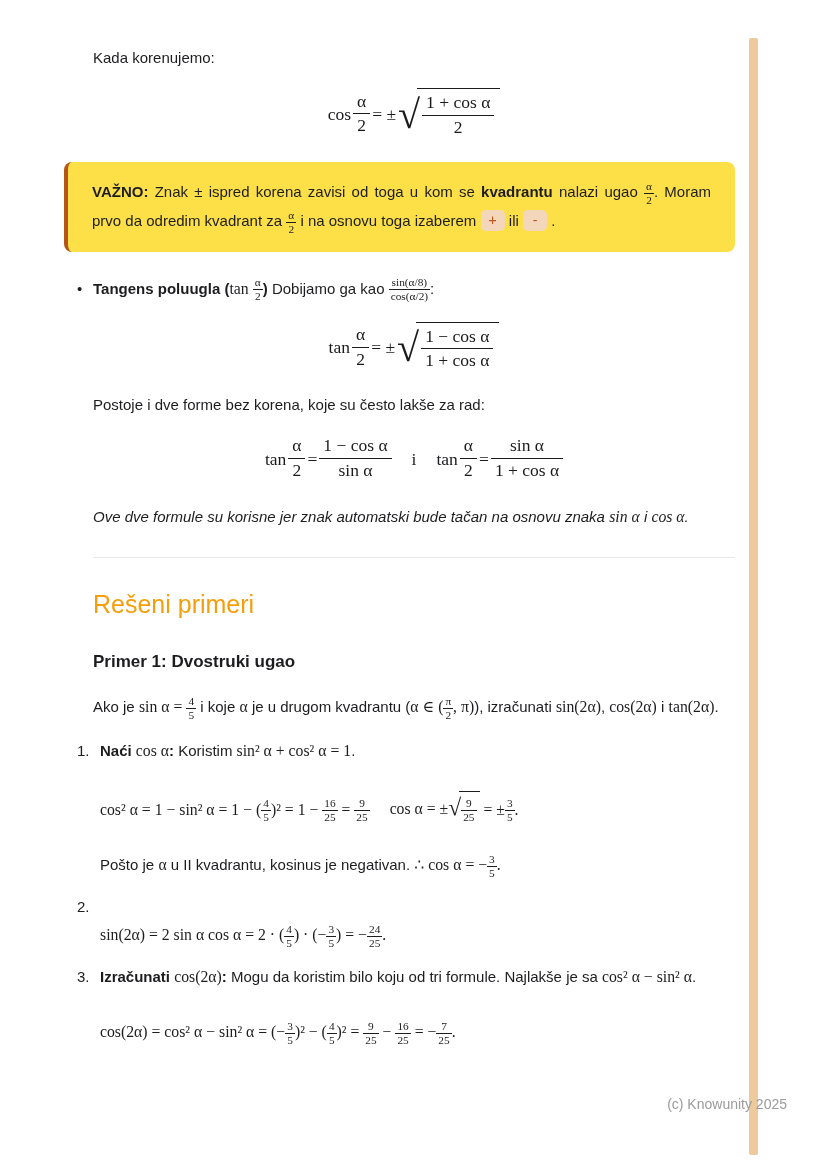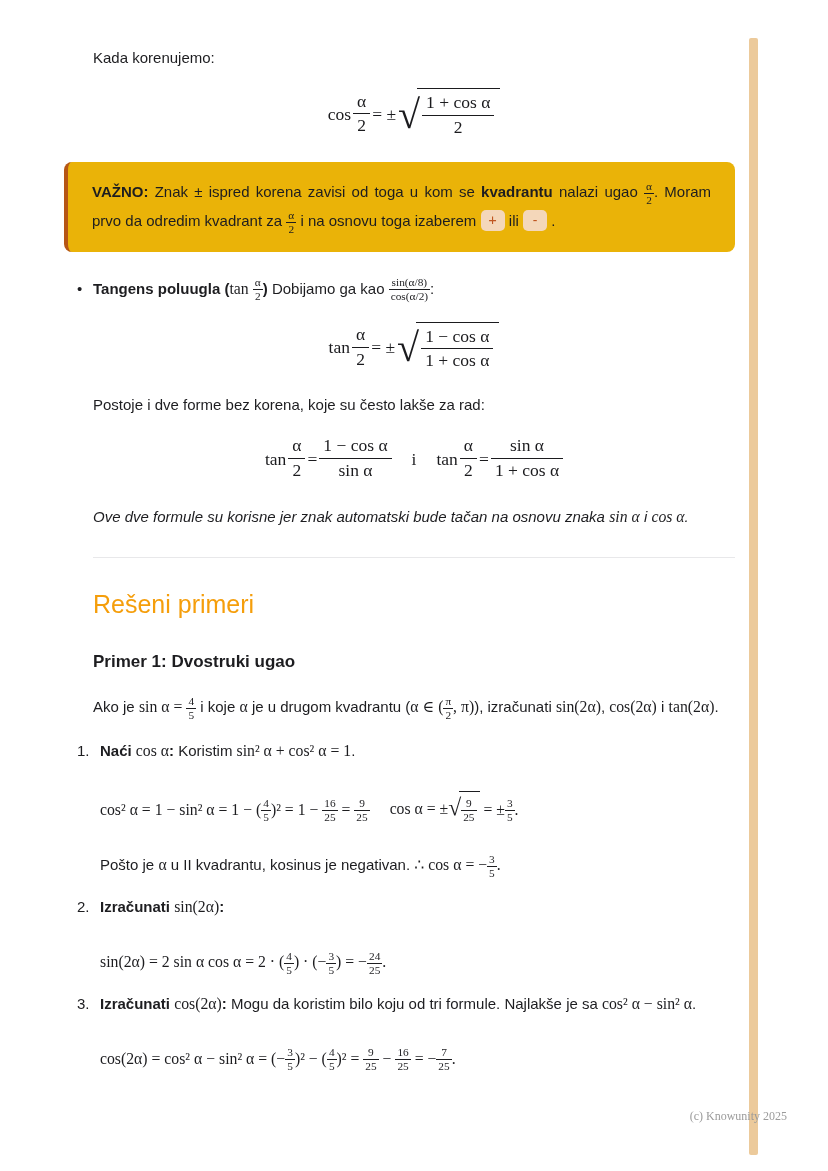--- a/index.html
+++ b/index.html
@@ -29,21 +29,21 @@
   .sqrt.small .rsym { font-size:1.5em; margin-right:-2px; }
   .sqrt.small .rbody { border-top:1px solid currentColor; padding:2px 3px 0 2px; }
   .conj { margin:0 18px; }
 
   .b { font-weight:700; }
   .para { margin-top:20px; }
   .para.first { margin-top:0; }
 
   .callout {
     margin:22px 0 0 -29px;
-    background:#eab308; border-left:4px solid #b65615; border-radius:8px;
+    background:#fde047; border-left:4px solid #b65615; border-radius:8px;
     padding:16px 24px; line-height:1.75; text-align:justify;
   }
   .chip {
     display:inline-block; background:#f4d7ba; color:#c05621; border-radius:5px;
     padding:0 8px; line-height:21px; font-size:13.5px;
     font-family:"DejaVu Sans Mono", monospace; vertical-align:1px;
   }
 
   .blist { display:flex; margin:24px 0 0 -16px; line-height:1.7; }
   .bmark { flex:0 0 16px; }
@@ -56,21 +56,21 @@
   .problem { margin-top:18px; text-align:justify; line-height:1.75; }
 
   .olist { margin:16px 0 0 -16px; }
   .oitem { display:flex; margin-top:14px; line-height:1.7; }
   .onum { flex:0 0 23px; }
   .obody { flex:1; }
   .mline { margin-top:26px; line-height:1.85; }
   .gap-l { margin-left:16px; }
 
   .stripe { position:absolute; top:38px; right:70px; width:9px; height:1117px; background:#ecca9b; border-radius:2px; }
-  .watermark { position:absolute; right:41px; bottom:47px; font-size:12px; color:#9b9b9b; z-index:2;font-family:Liberation Serif, serif; }
+  .watermark { position:absolute; right:41px; bottom:59px; font-size:14px; color:#9b9b9b; z-index:2; }
 </style>
 </head>
 <body>
 
 <div class="content">
 
   <p class="para first"><span>Kada korenujemo:</span></p>
 
   <div class="dmath">
     <span>cos</span>
@@ -242,24 +242,20 @@
                 <span class="fn">3</span>
                 <span class="fd">5</span>
               </span></span><span class="m">.</span>
         </div>
       </div>
     </div>
 
     <div class="oitem">
       <span class="onum">2.</span>
       <div class="obody">
-        <div>
-          <span class="b">Izračunati</span>
-          <span class="m">sin(2α)</span><span class="b">:</span>
-        </div>
         <div class="mline m">
           <span>sin(2α) = 2 sin α cos α = 2 · (</span><span class="ifrac">
               <span class="fn">4</span>
               <span class="fd">5</span>
             </span><span>) · (−</span><span class="ifrac">
               <span class="fn">3</span>
               <span class="fd">5</span>
             </span><span>) = −</span><span class="ifrac">
               <span class="fn">24</span>
               <span class="fd">25</span>

